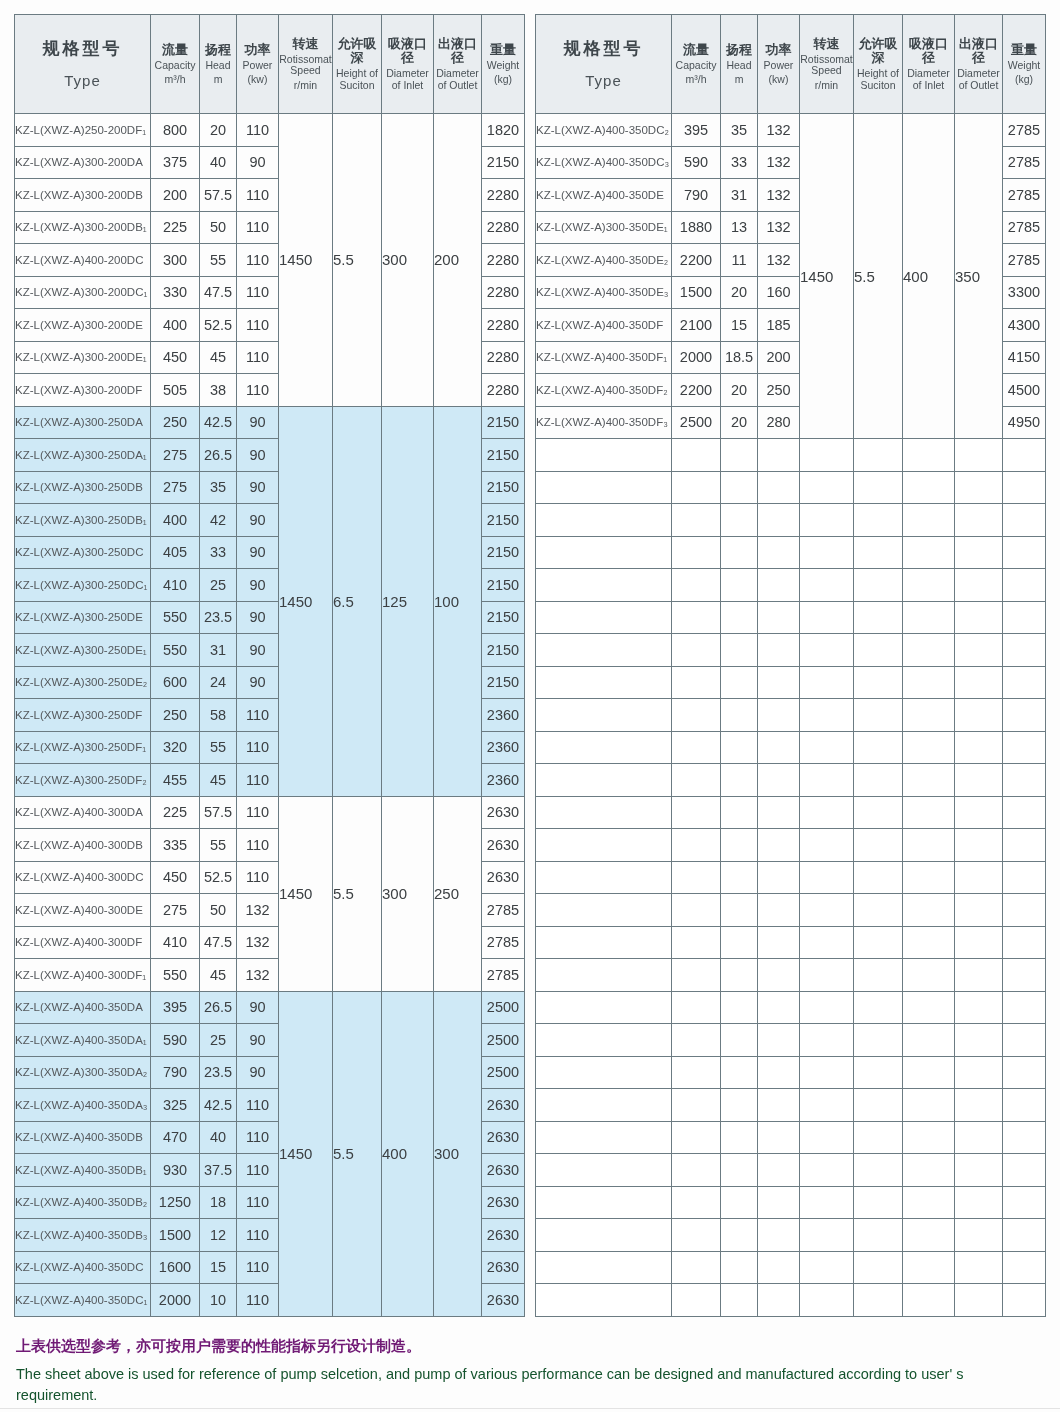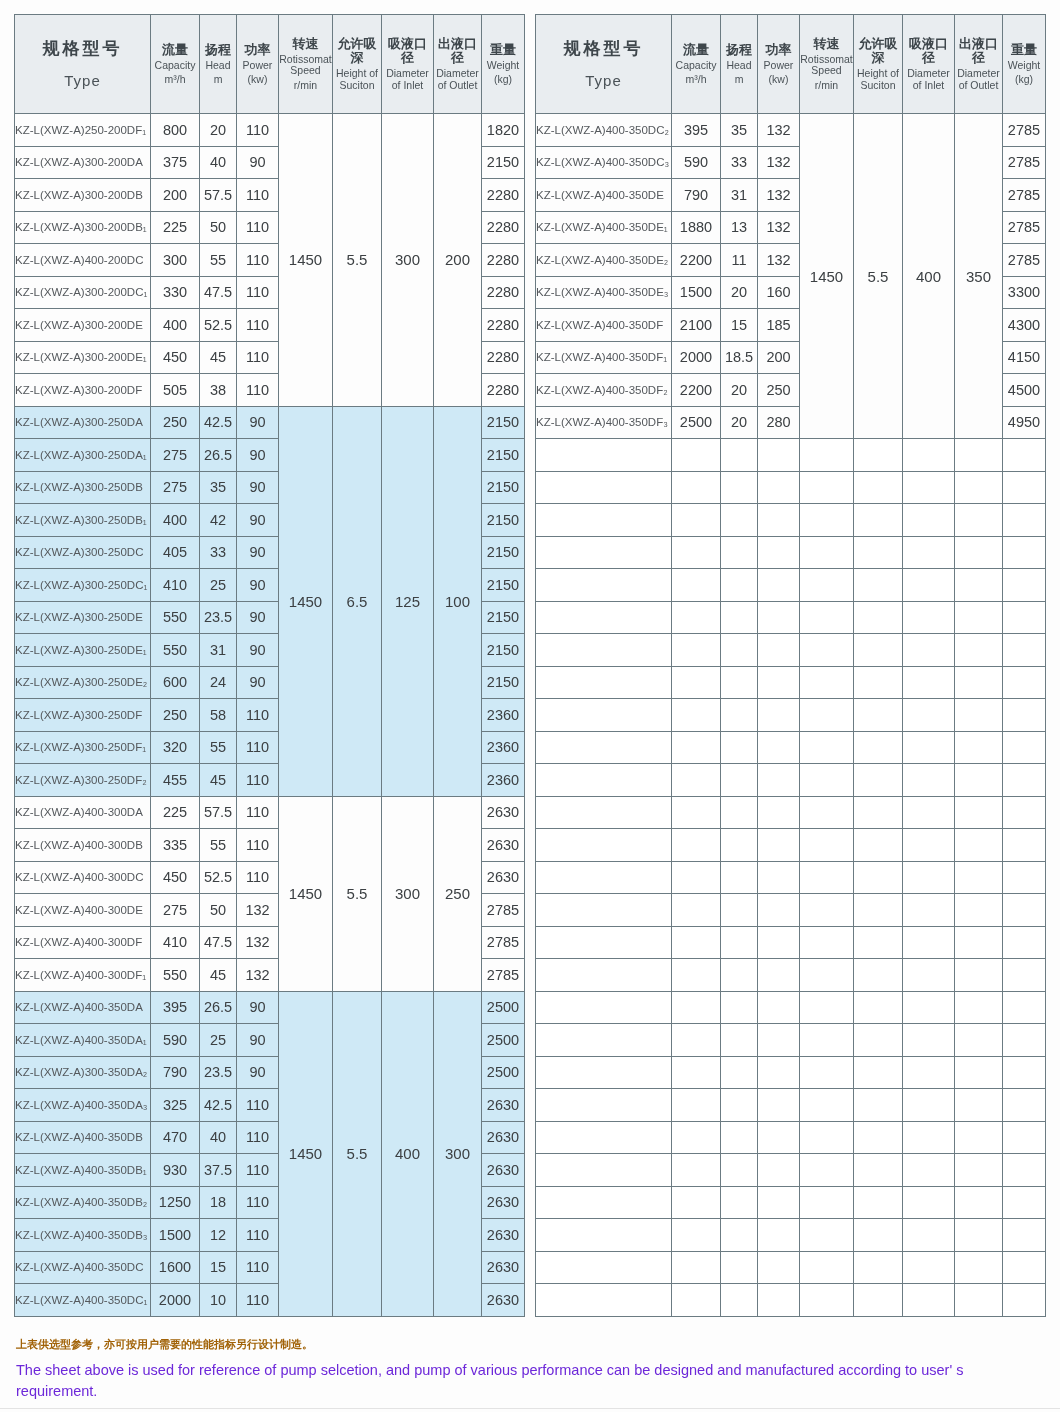--- a/index.html
+++ b/index.html
@@ -12,24 +12,24 @@
   table.spec thead th{background:#e9edf0;height:98px;vertical-align:middle;text-align:center;font-weight:normal;}
   .h-cn{font-size:13px;font-weight:bold;color:#3e464b;line-height:1.15;}
   .h-cn.big{font-size:17px;letter-spacing:3px;margin-bottom:14px;}
   .h-en{font-size:10.5px;color:#4a5257;line-height:1.1;margin-top:2px;}
   .h-en.big{font-size:15px;letter-spacing:1px;margin-top:13px;}
   .h-unit{font-size:10.5px;color:#4a5257;margin-top:2px;}
   tr.r{height:32.5px;}
   tr.blue td{background:#cfe9f6;}
   td.type{font-size:11.5px;color:#54585c;text-align:left;padding-left:7px;white-space:nowrap;}
   td.num{font-size:14.5px;text-align:center;color:#3c4043;}
-  td.shared{font-size:15px;text-align:center;color:#3c4043;}
+  td.shared{font-size:15px;color:#3c4043;}
   td.empty{background:#fff;}
-  .note-cn{margin:20px 0 0 2px;font-size:11px;font-weight:bold;color:#a16207;}
-  .note-en{margin:8px 0 0 2px;font-size:14.5px;color:#6d28d9;line-height:1.5;max-width:1020px;}
+  .note-cn{margin:20px 0 0 2px;font-size:15px;font-weight:bold;color:#701a75;}
+  .note-en{margin:8px 0 0 2px;font-size:14.5px;color:#14532d;line-height:1.5;max-width:1020px;}
   .bottom-rule{position:absolute;left:0;bottom:3px;width:100%;height:1px;background:#e3e3e3;}
 </style>
 </head>
 <body>
 
 <div class="page">
   <div class="tables">
     <table class="spec" id="table-left">
         <colgroup>
           <col style="width: 136px;">
@@ -442,21 +442,21 @@
             <td class="num">2785</td>
           </tr>
           <tr class="r">
             <td class="type">KZ-L(XWZ-A)400-350DE</td>
             <td class="num">790</td>
             <td class="num">31</td>
             <td class="num">132</td>
             <td class="num">2785</td>
           </tr>
           <tr class="r">
-            <td class="type">KZ-L(XWZ-A)400-350DE₁</td>
+            <td class="type">KZ-L(XWZ-A)300-350DE₁</td>
             <td class="num">1880</td>
             <td class="num">13</td>
             <td class="num">132</td>
             <td class="num">2785</td>
           </tr>
           <tr class="r">
             <td class="type">KZ-L(XWZ-A)400-350DE₂</td>
             <td class="num">2200</td>
             <td class="num">11</td>
             <td class="num">132</td>

